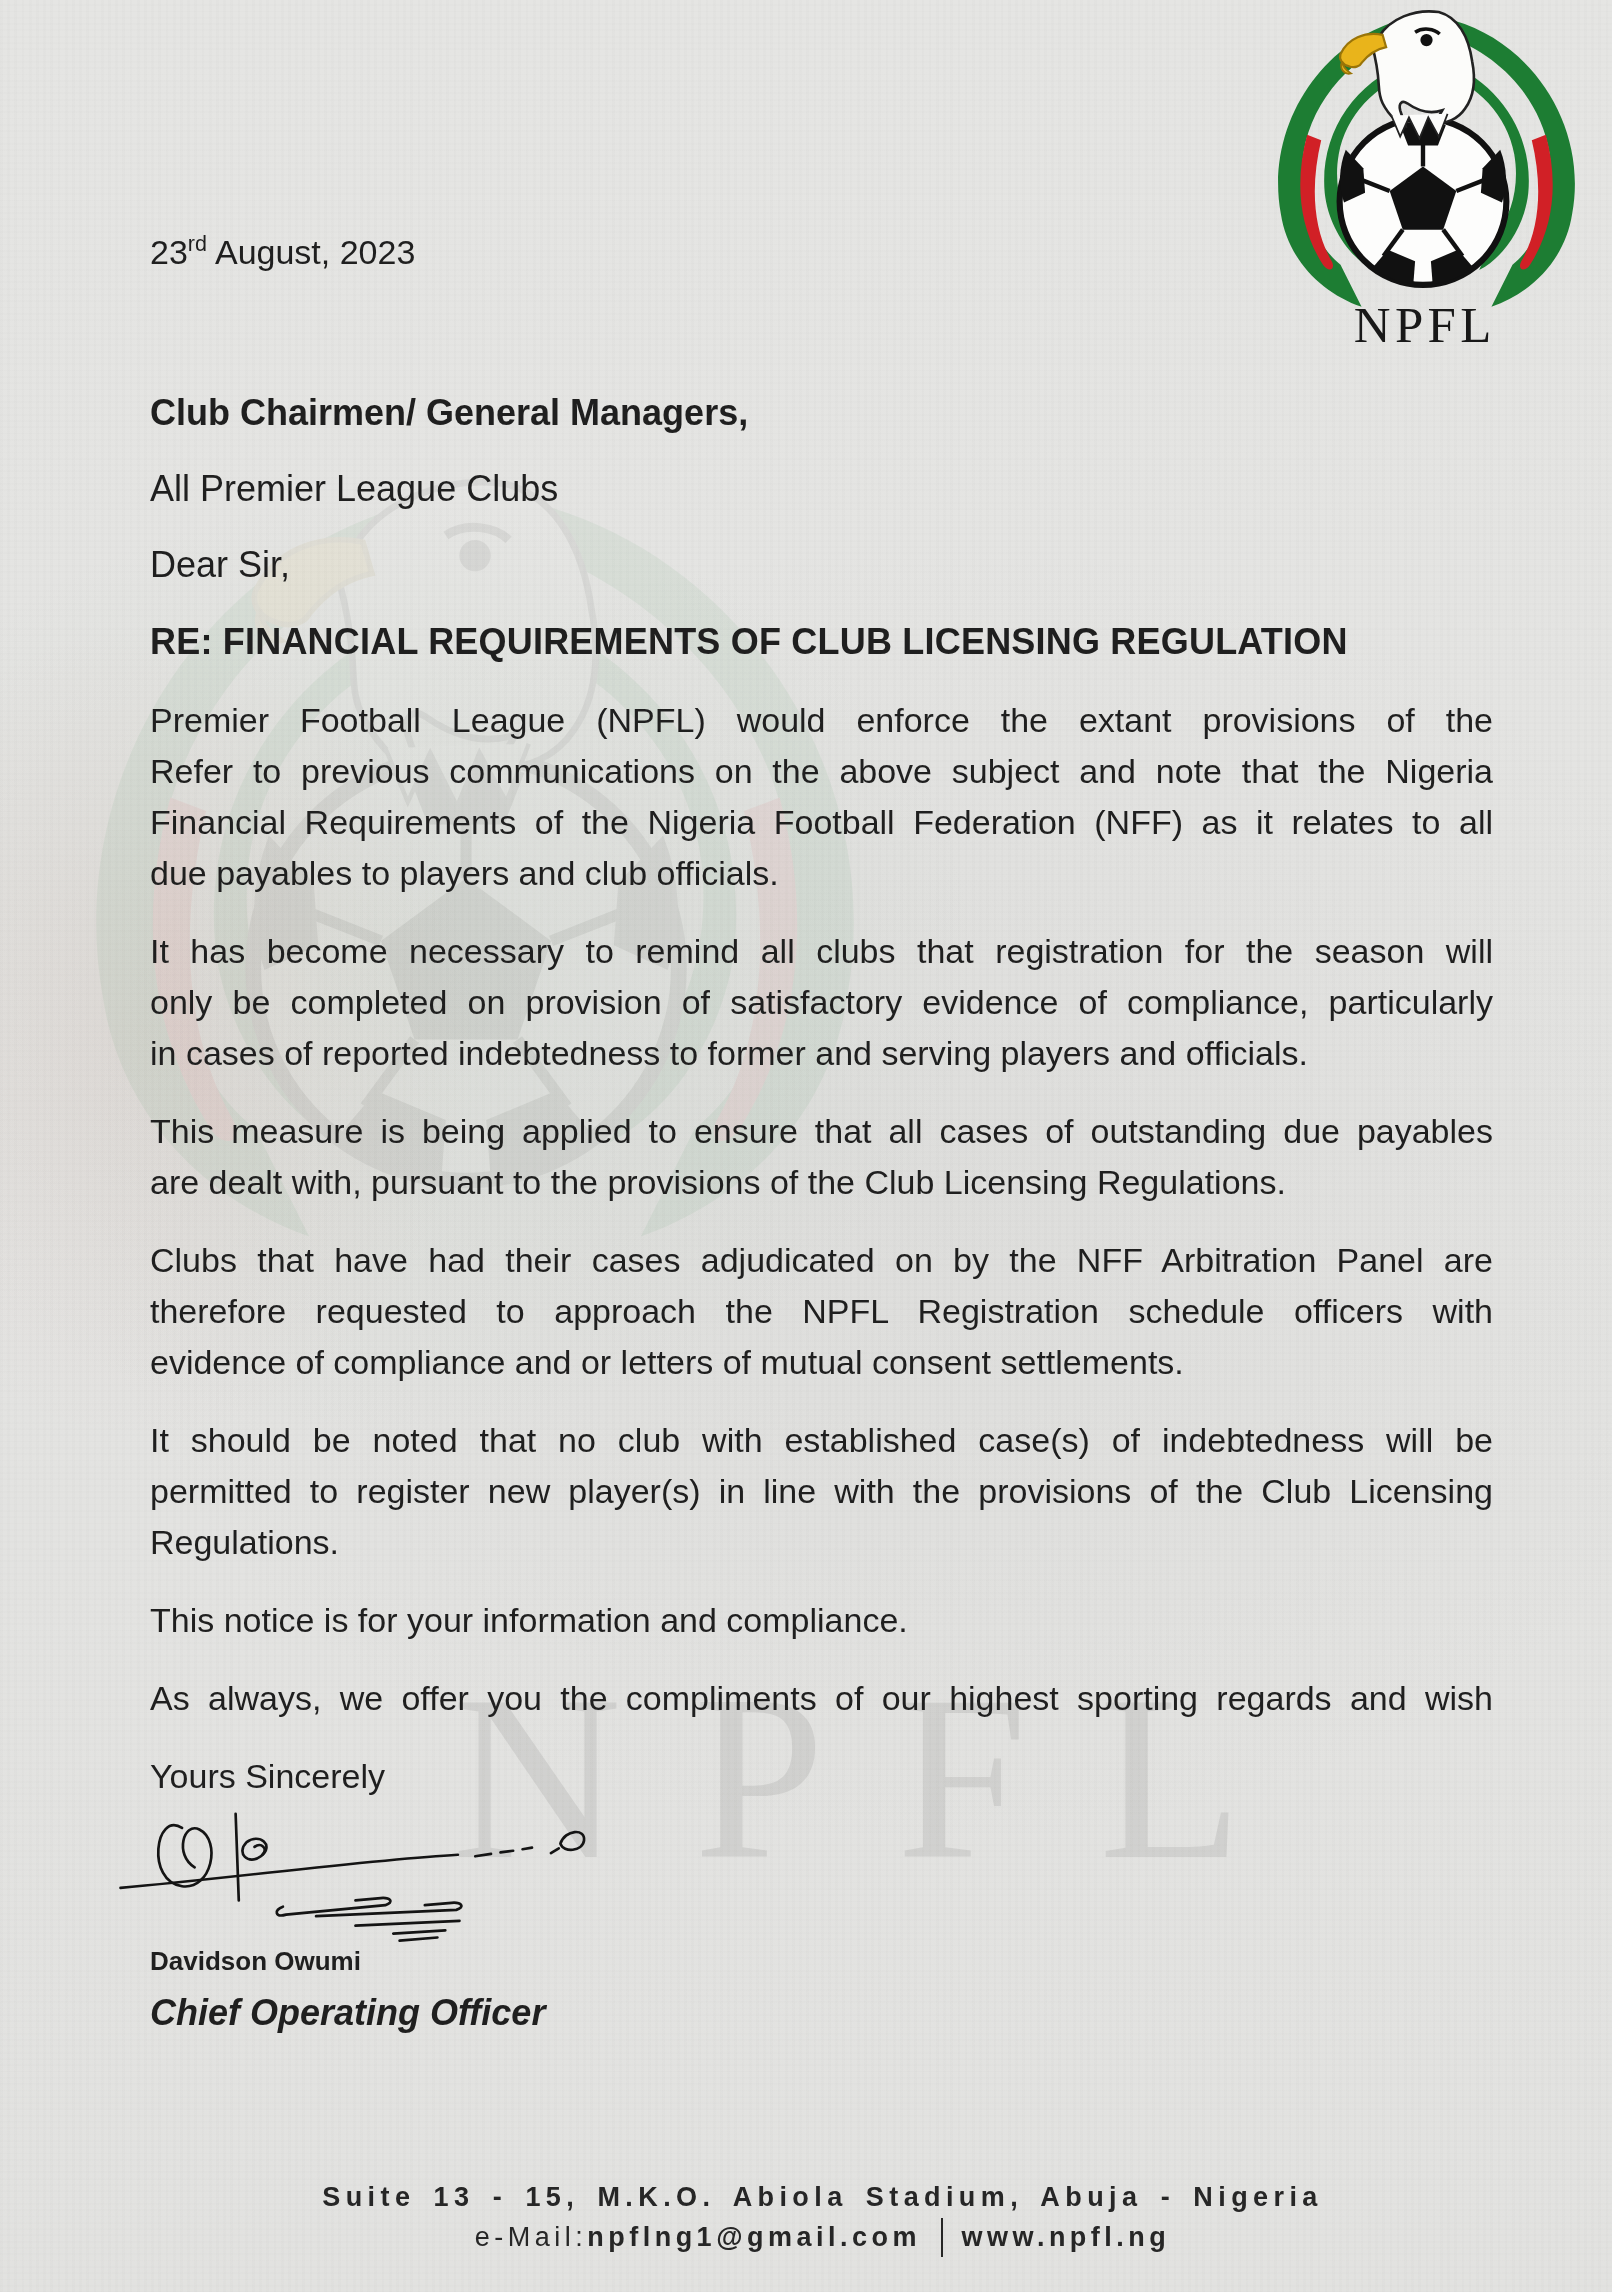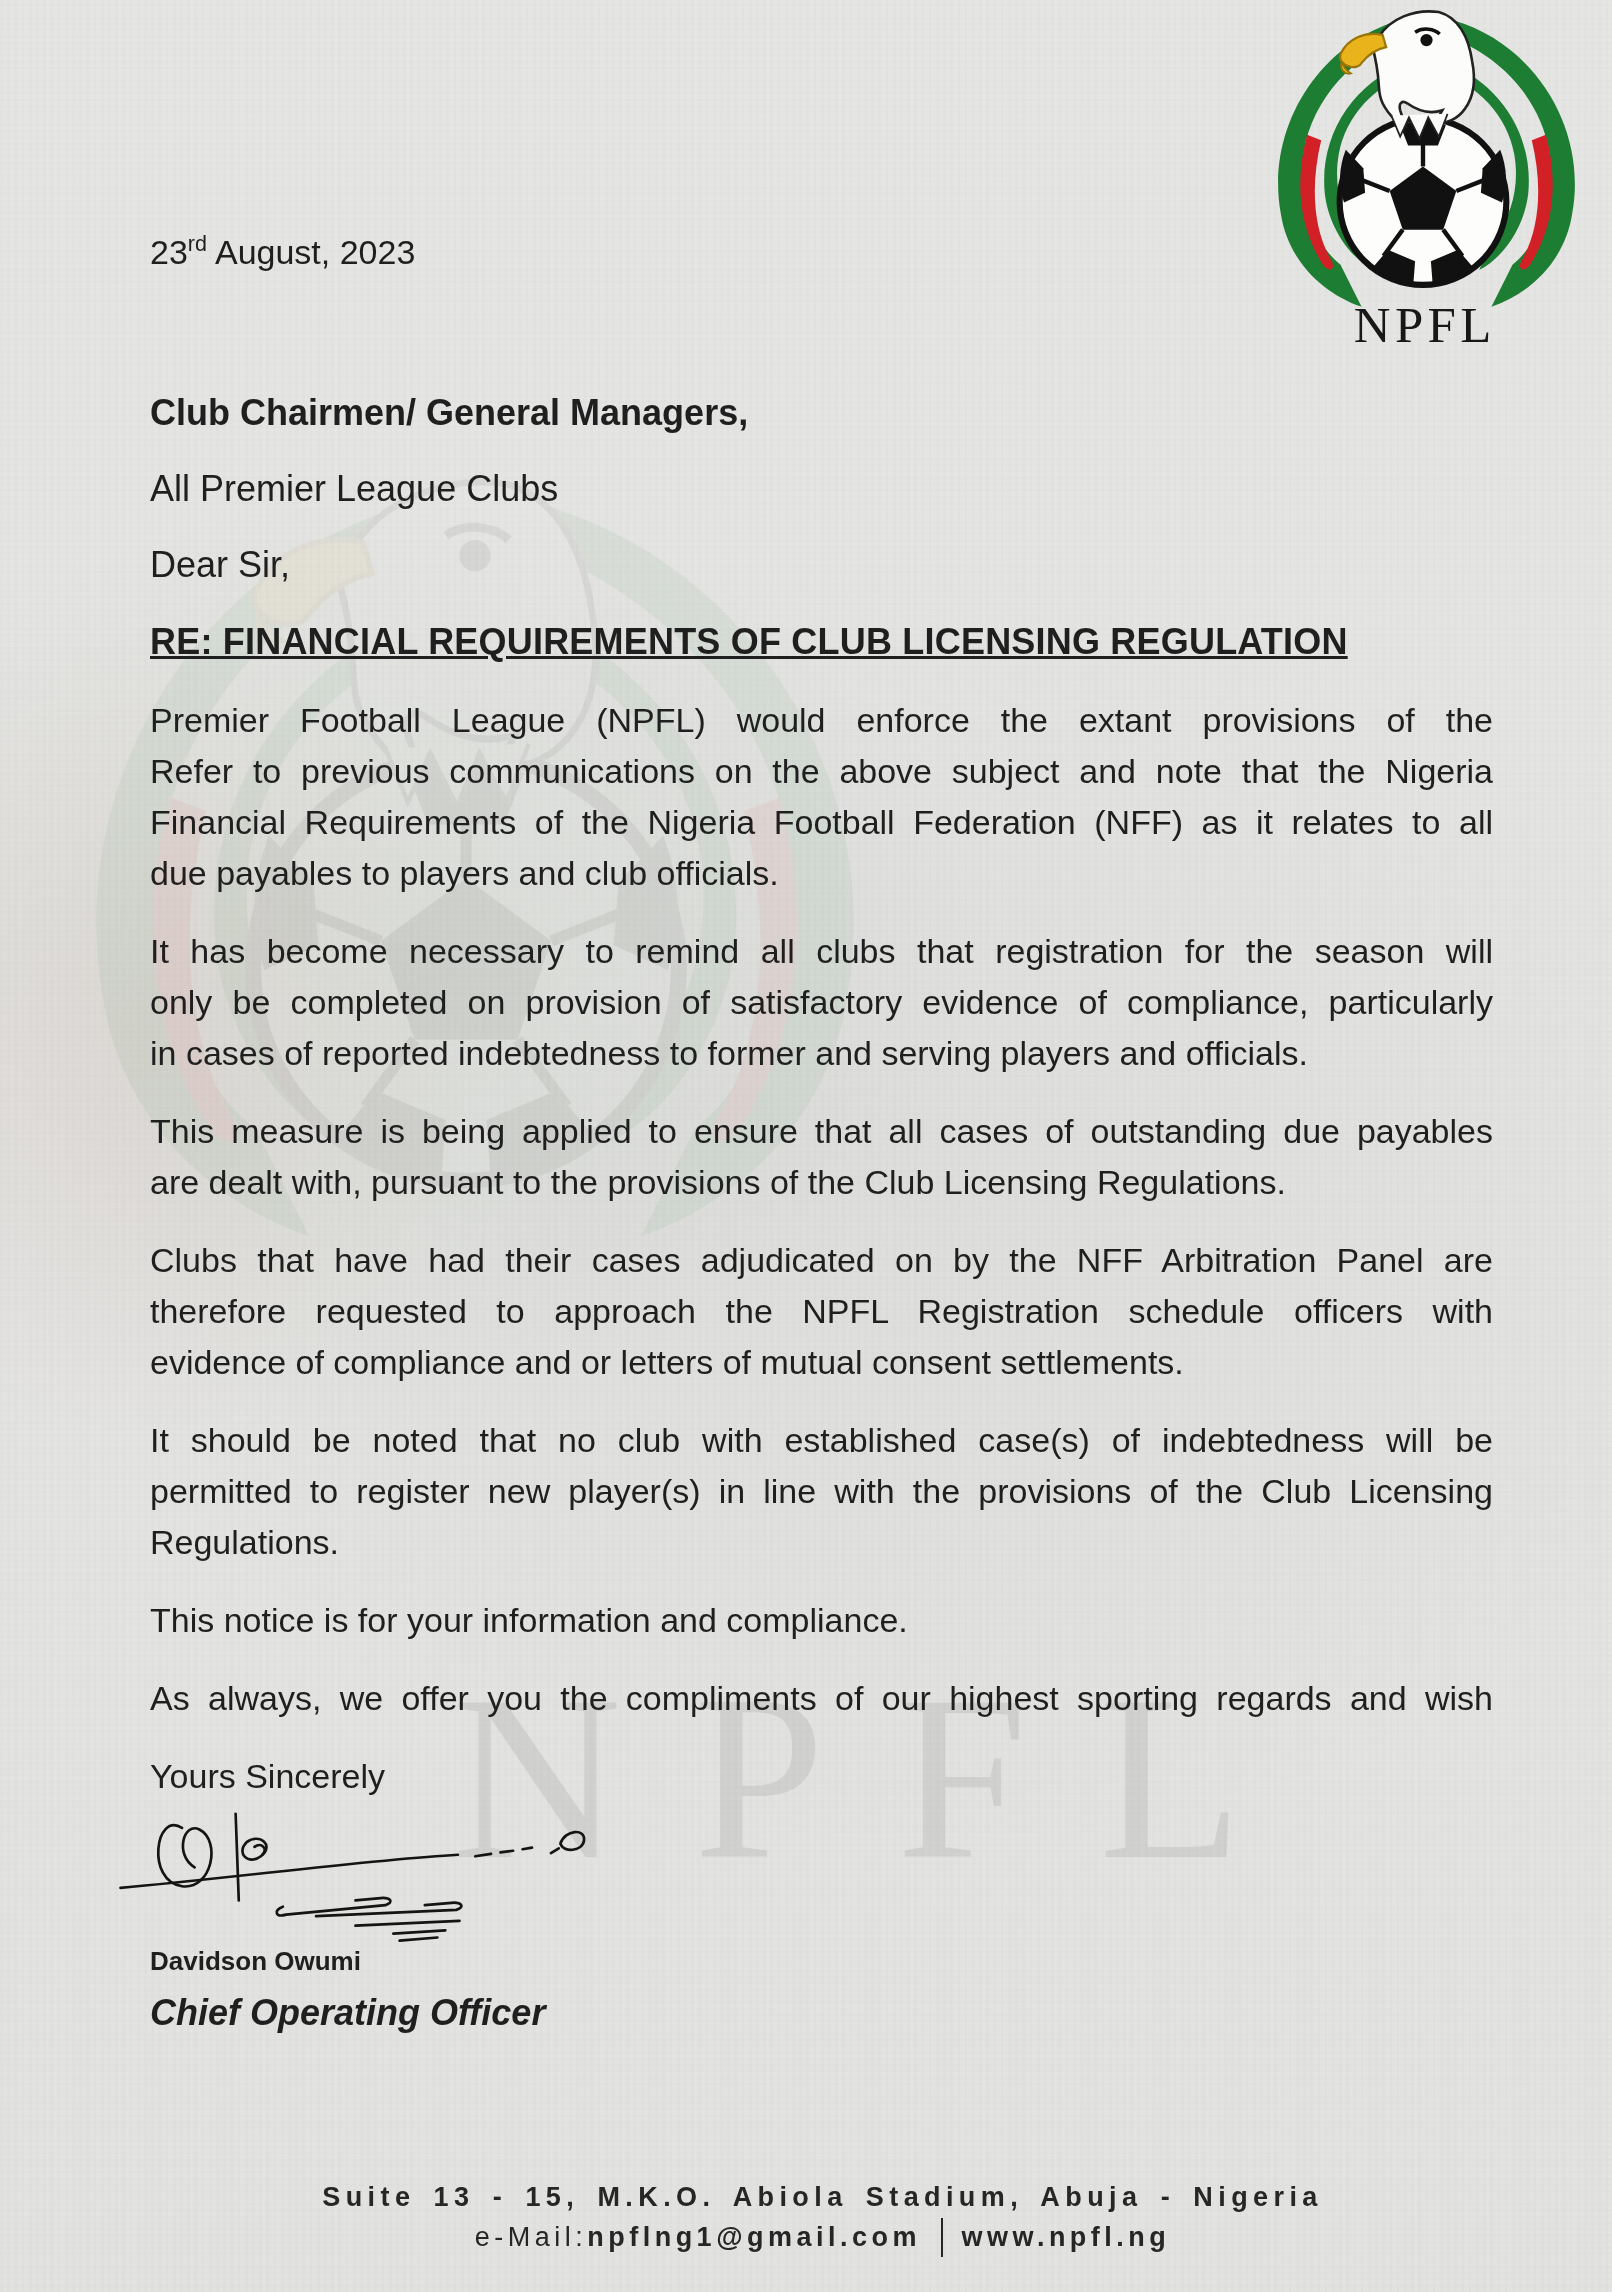--- a/index.html
+++ b/index.html
@@ -14,21 +14,21 @@
       repeating-linear-gradient(0deg, rgba(0,0,0,0.008) 0 1.8px, transparent 1.8px 6.3px),
       linear-gradient(#e5e5e3,#e2e2e0);
   }
   .content{position:absolute;left:150px;top:0;width:1343px;}
   .date{margin-top:224px;font-size:34px;line-height:40px;}
   .date sup{font-size:21.5px;vertical-align:12.5px;}
   .date .rest{margin-left:8px;}
   .recipient-1{margin-top:119px;font-size:36px;font-weight:700;line-height:43px;}
   .recipient-2{margin-top:33px;font-size:36px;line-height:43px;}
   .salutation{margin-top:33px;font-size:36px;line-height:43px;}
-  .subject{margin-top:34px;font-size:36px;font-weight:700;line-height:43px;letter-spacing:0.2px;text-decoration:underline;}
+  .subject{margin-top:34px;font-size:36px;font-weight:700;line-height:43px;letter-spacing:0.2px;}
   .paragraphs{margin-top:32px;}
   .para{margin:0 0 27px 0;}
   .line{font-size:34px;line-height:51px;text-align:justify;text-align-last:justify;}
   .line.last{text-align-last:left;}
   .valediction{font-size:34px;line-height:51px;}
   .signature{display:block;margin:7.2px 0 0 -72px;}
   .sig-name{font-size:26px;font-weight:700;line-height:45px;margin-top:-3.6px;}
   .sig-title{font-size:36px;font-weight:700;font-style:italic;line-height:43px;margin-top:7.2px;}
   .logo{position:absolute;top:5.4px;right:10.7px;}
   .crest-watermark{position:absolute;left:27px;top:466px;opacity:0.055;pointer-events:none;}

